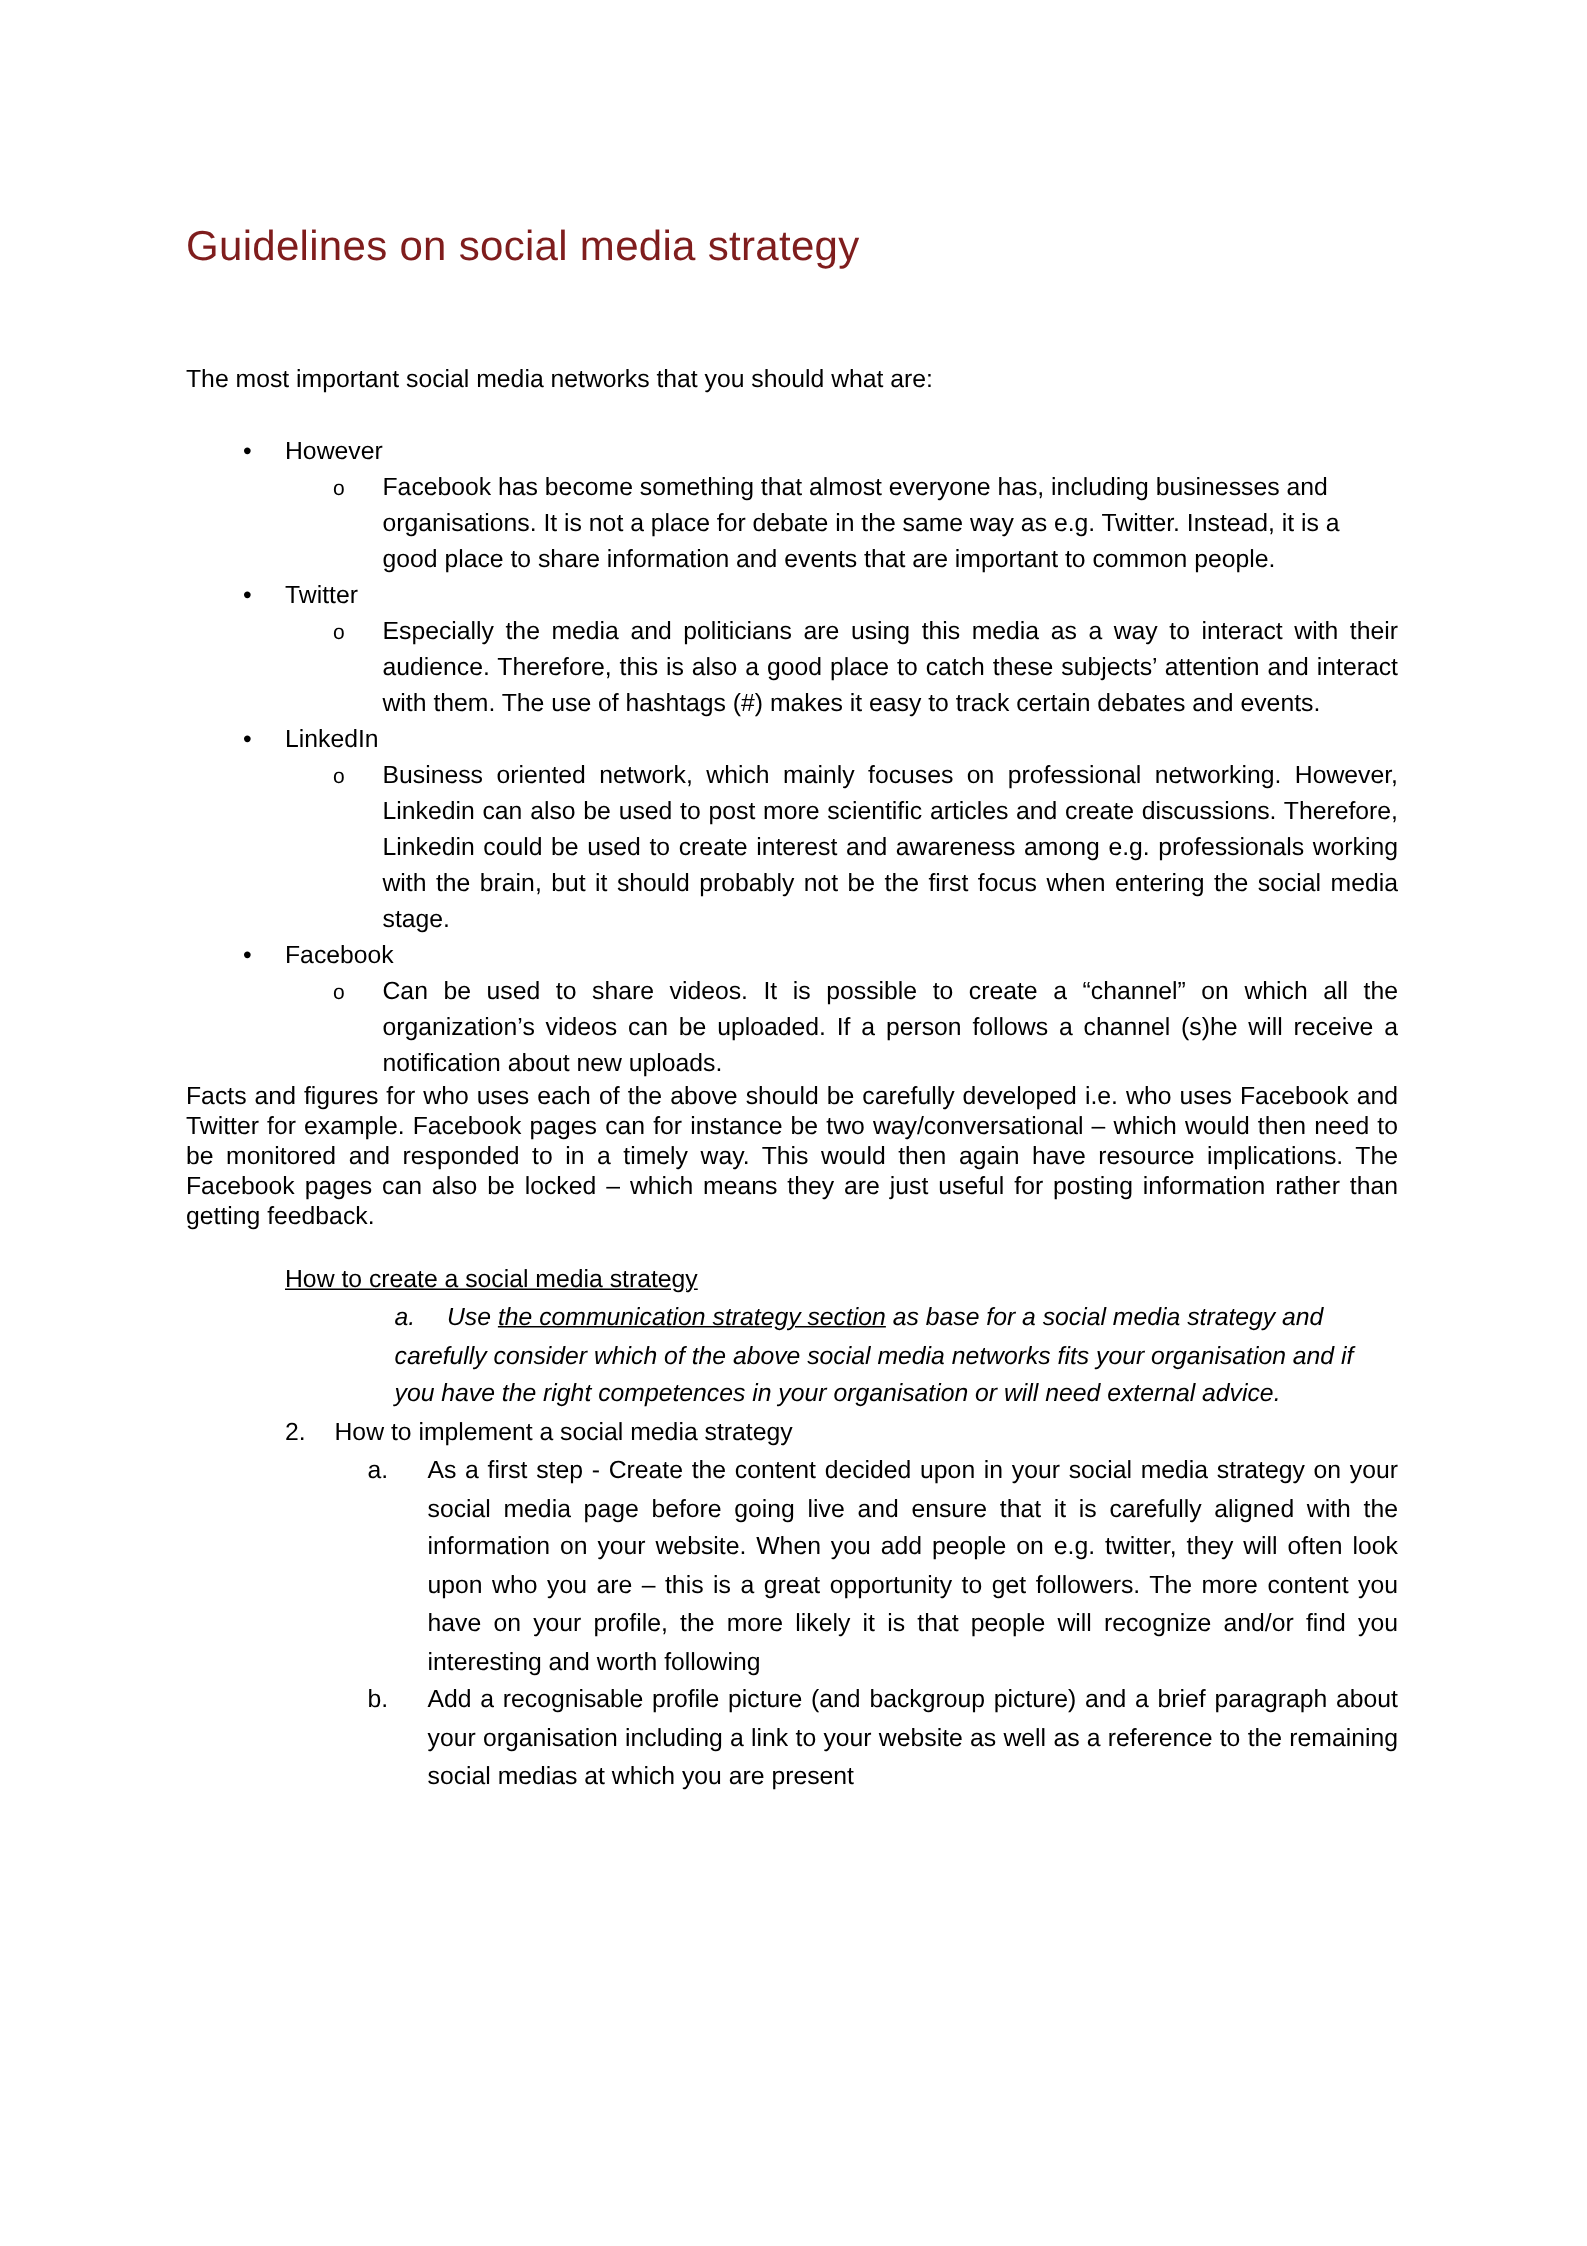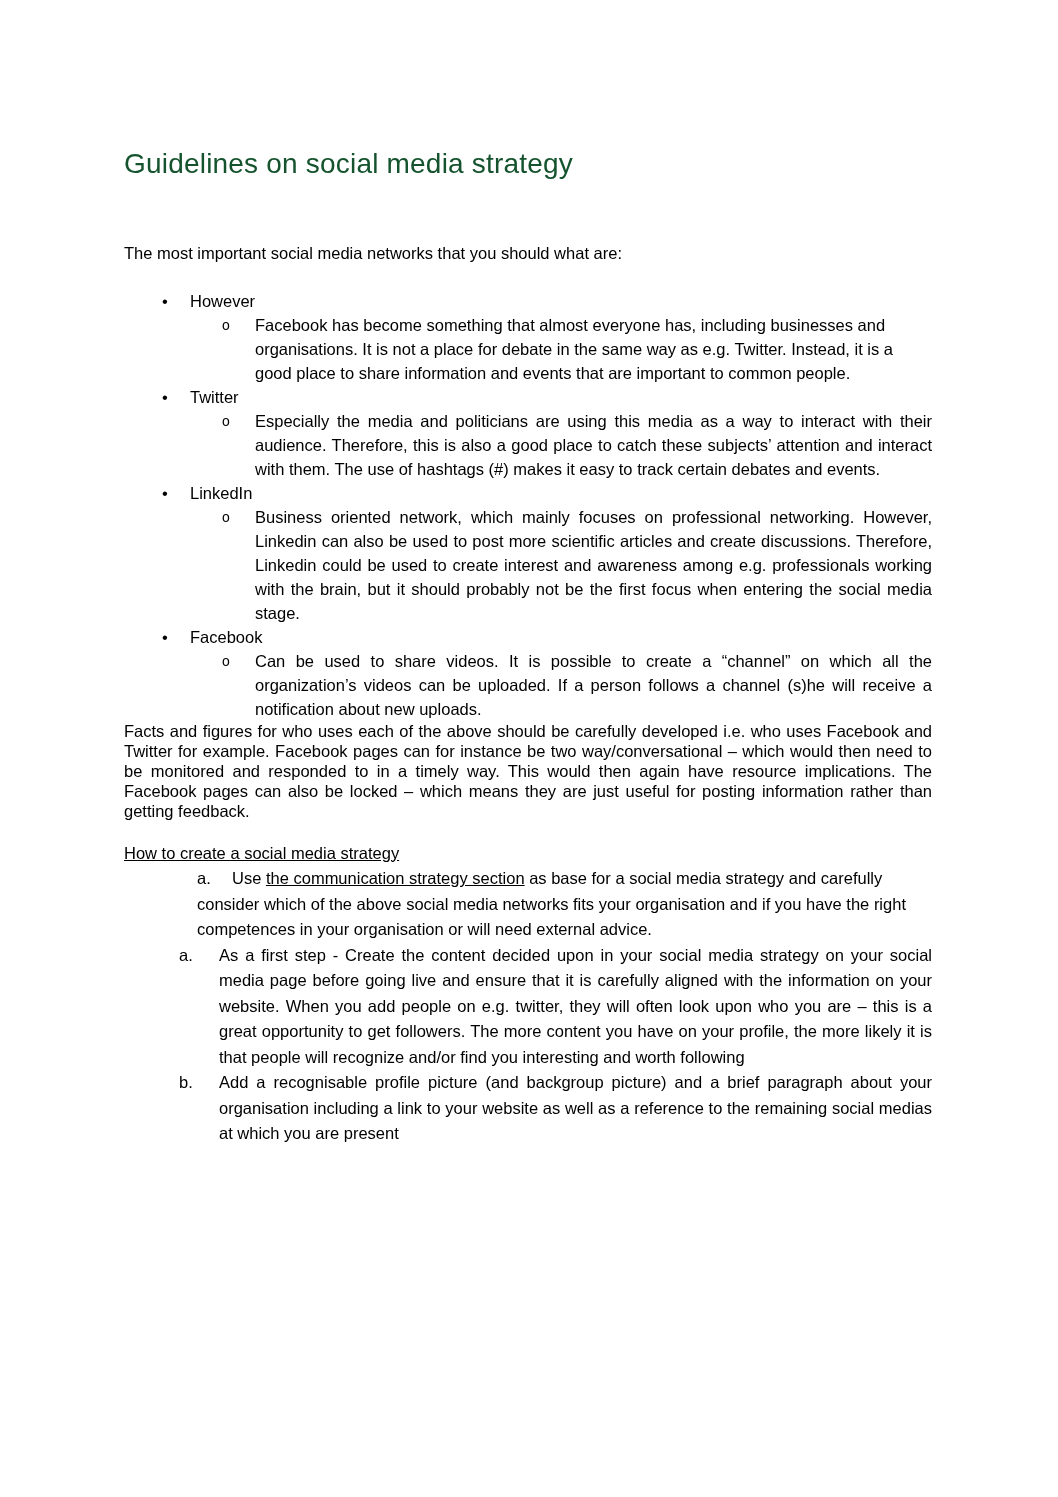--- a/index.html
+++ b/index.html
@@ -51,45 +51,46 @@
     top: 0;
     font-size: 14px;
   }
   .justify { text-align: justify; }
   .para {
     margin: 0;
     line-height: 20px;
   }
   .howto {
     margin-top: 20px;
+    margin-left: 66px;
     line-height: 25.5px;
   }
   .howto-heading { text-decoration: underline; }
   .underline { text-decoration: underline; }
   .num-marker-w65 { display: inline-block; width: 65px; }
   .num-marker-w33 { display: inline-block; width: 33px; }
-  .sub-a1 { margin-left: 73px; }
+  .sub-a1 { margin-left: 73px; font-style: italic; }
   .suba-marker { display: inline-block; width: 35px; }
   .sub-hang {
     position: relative;
     margin-left: 55px;
     padding-left: 40px;
   }
   .hang-marker {
     position: absolute;
     left: 0;
     top: 0;
   }
 </style>
 </head>
 <body>
 
 <div class="page">
 
-  <h1 class="doc-title" style="color: #14532d;">Guidelines on social media strategy</h1>
+  <h1 class="doc-title" style="color: #7f1d1d;">Guidelines on social media strategy</h1>
 
   <p class="intro">The most important social media networks that you should what are:</p>
 
   <div class="network-list">
 
     <div class="b1">
       <span class="b1marker">•</span>
       <span>However</span>
     </div>
     <div class="b2">
@@ -130,20 +131,23 @@
 
   <div class="howto">
 
     <div class="howto-heading">How to create a social media strategy</div>
 
 
     <div class="sub-a1">
       <span class="suba-marker">a.</span><span>Use </span><span class="underline">the communication strategy section</span><span> as base for a social media strategy and carefully consider which of the above social media networks fits your organisation and if you have the right competences in your organisation or will need external advice.</span>
     </div>
 
+    <div>
+      <span class="num-marker-w33">2.</span><span>How to implement a social media strategy</span>
+    </div>
 
     <div class="sub-hang justify">
       <span class="hang-marker">a.</span>
       <span>As a first step - Create the content decided upon in your social media strategy  on your social media page before going live and ensure that it is carefully aligned with the information on your website. When you add people on e.g. twitter, they will often look upon who you are – this is a great opportunity to get followers. The more content you have on your profile, the more likely it is that people will recognize and/or find you interesting and worth following</span>
     </div>
 
     <div class="sub-hang justify">
       <span class="hang-marker">b.</span>
       <span>Add a recognisable profile picture (and backgroup picture) and a brief paragraph about your organisation including a link to your website as well as a reference to the remaining social medias at which you are present</span>
     </div>

